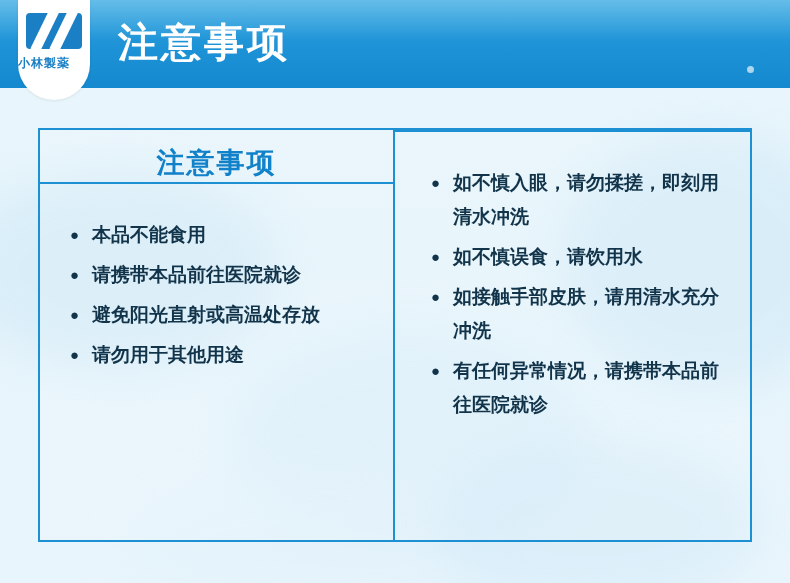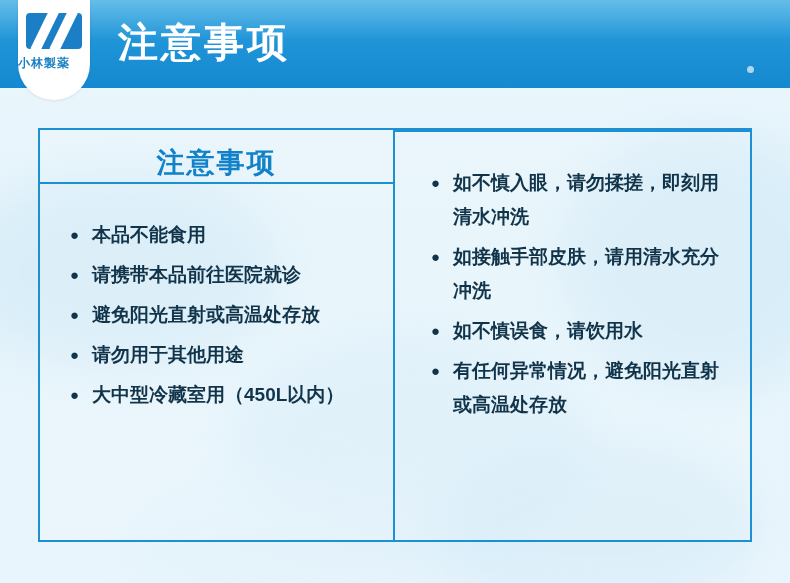--- a/index.html
+++ b/index.html
@@ -196,28 +196,27 @@
   <div class="panel">
 
     <div class="col col-left">
       <div class="col-title">注意事项</div>
       <div class="col-rule"></div>
       <ul class="list">
         <li>本品不能食用</li>
         <li>请携带本品前往医院就诊</li>
         <li>避免阳光直射或高温处存放</li>
         <li>请勿用于其他用途</li>
-        <li>大中型冷藏室用（450L以内）</li>
       </ul>
     </div>
 
     <div class="col col-right">
       <div class="col-rule"></div>
       <ul class="list">
         <li>如不慎入眼，请勿揉搓，即刻用清水冲洗</li>
+        <li>如不慎误食，请饮用水</li>
         <li>如接触手部皮肤，请用清水充分冲洗</li>
-        <li>如不慎误食，请饮用水</li>
-        <li>有任何异常情况，避免阳光直射或高温处存放</li>
+        <li>有任何异常情况，请携带本品前往医院就诊</li>
       </ul>
     </div>
 
   </div>
 </div>
 
 </body></html>

